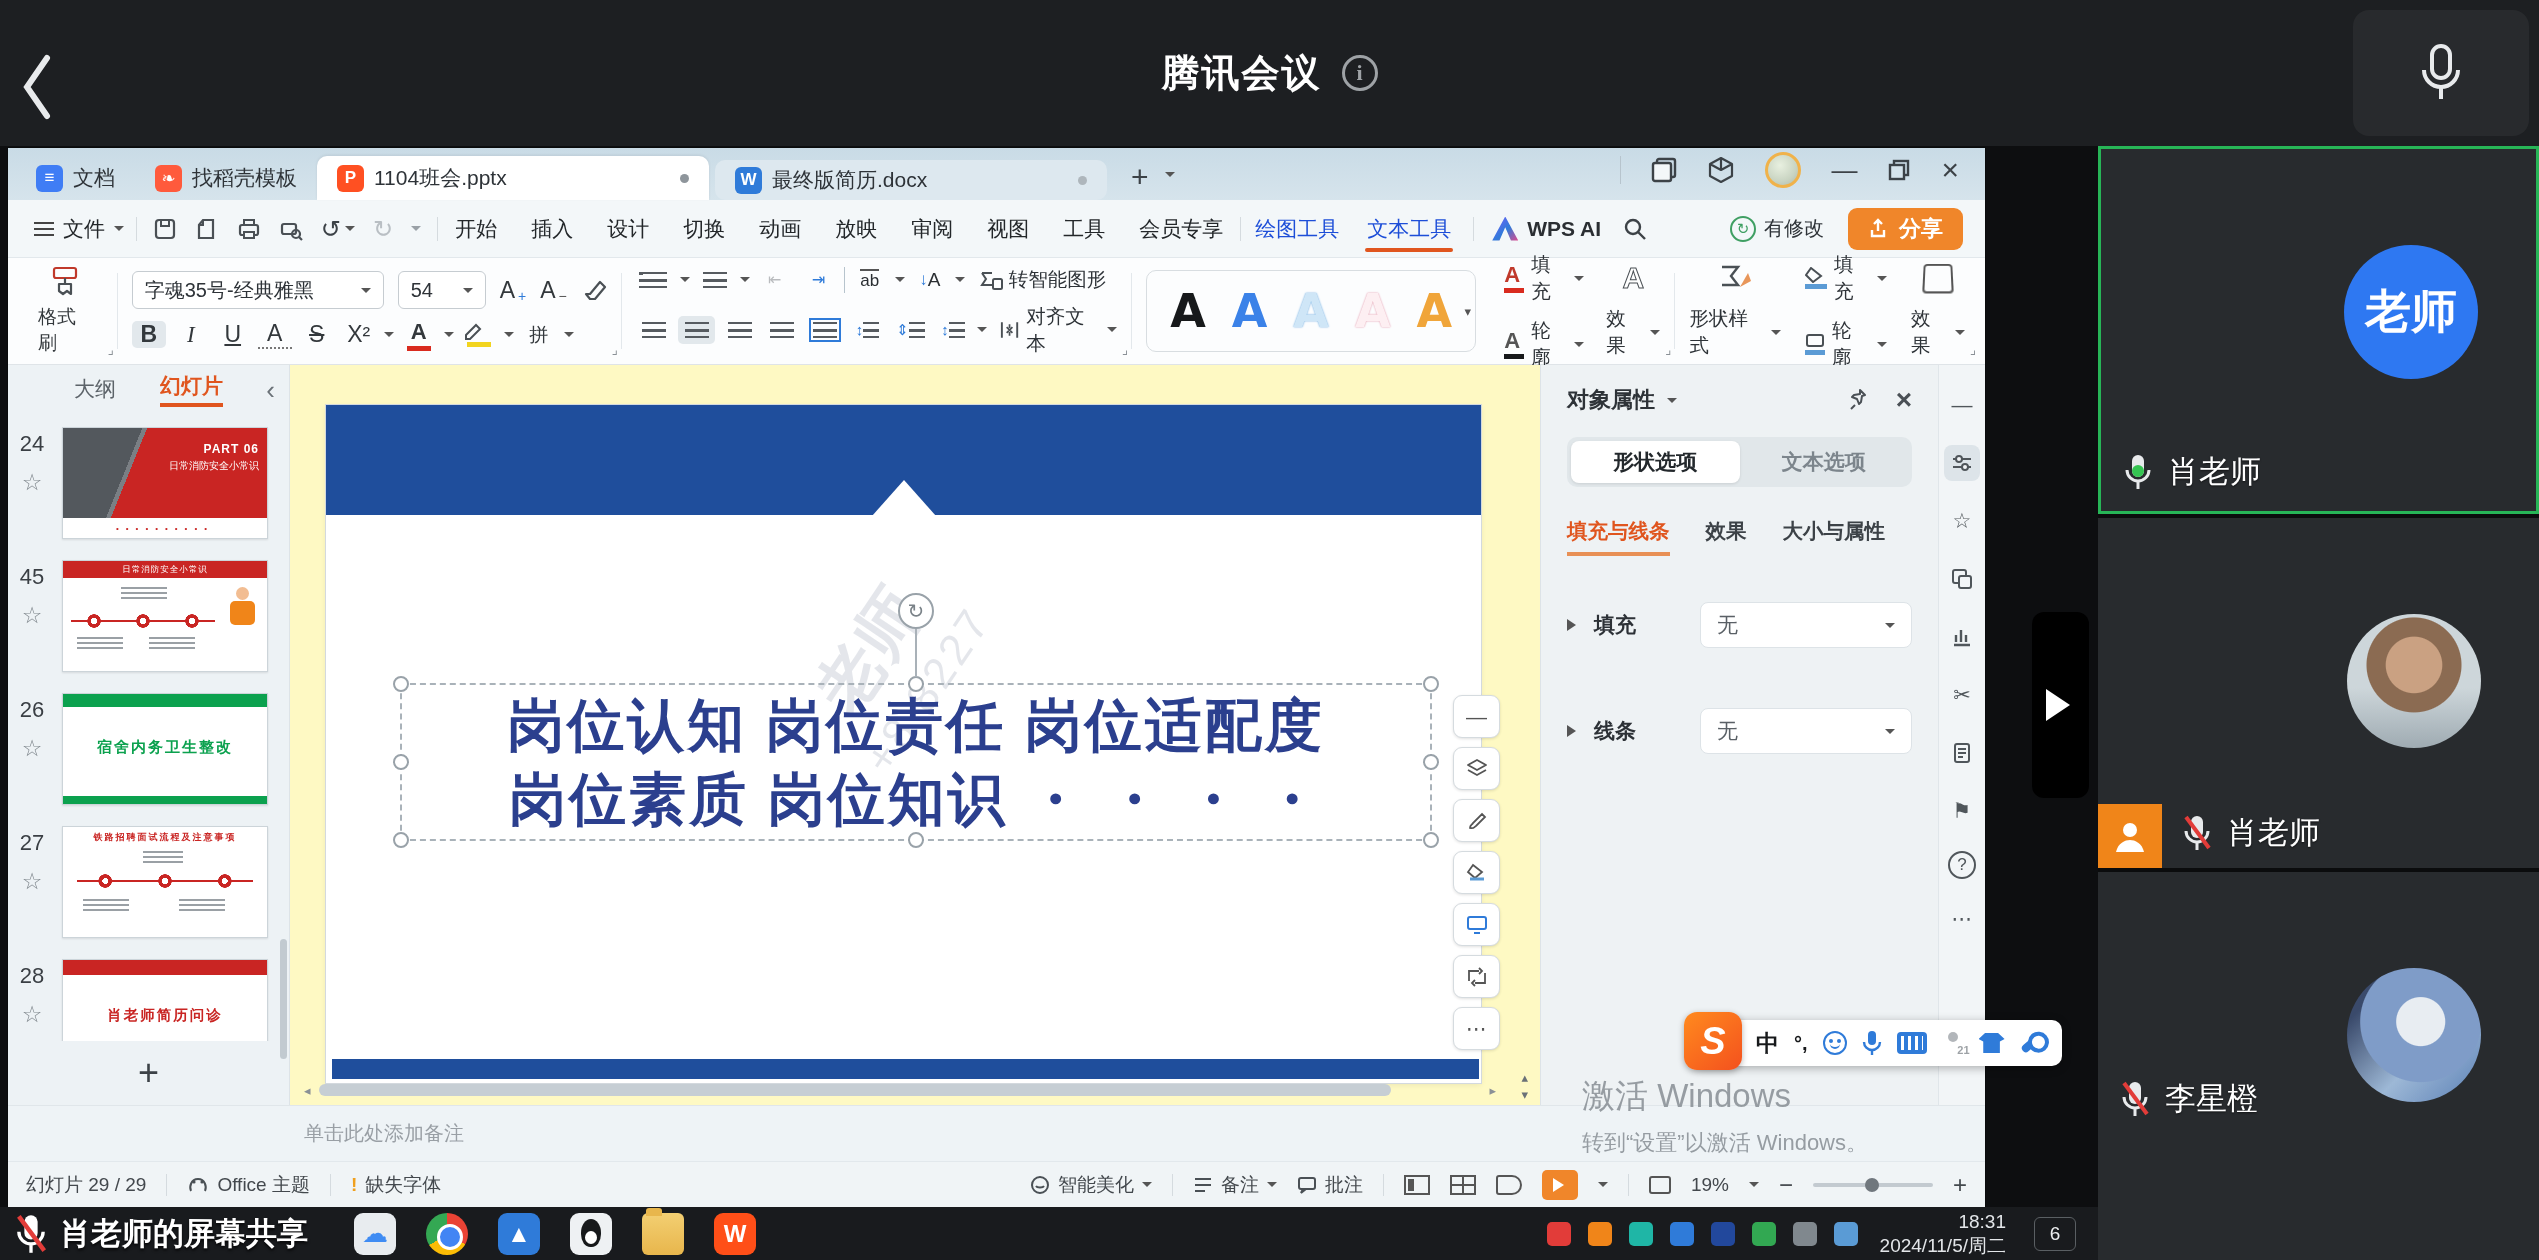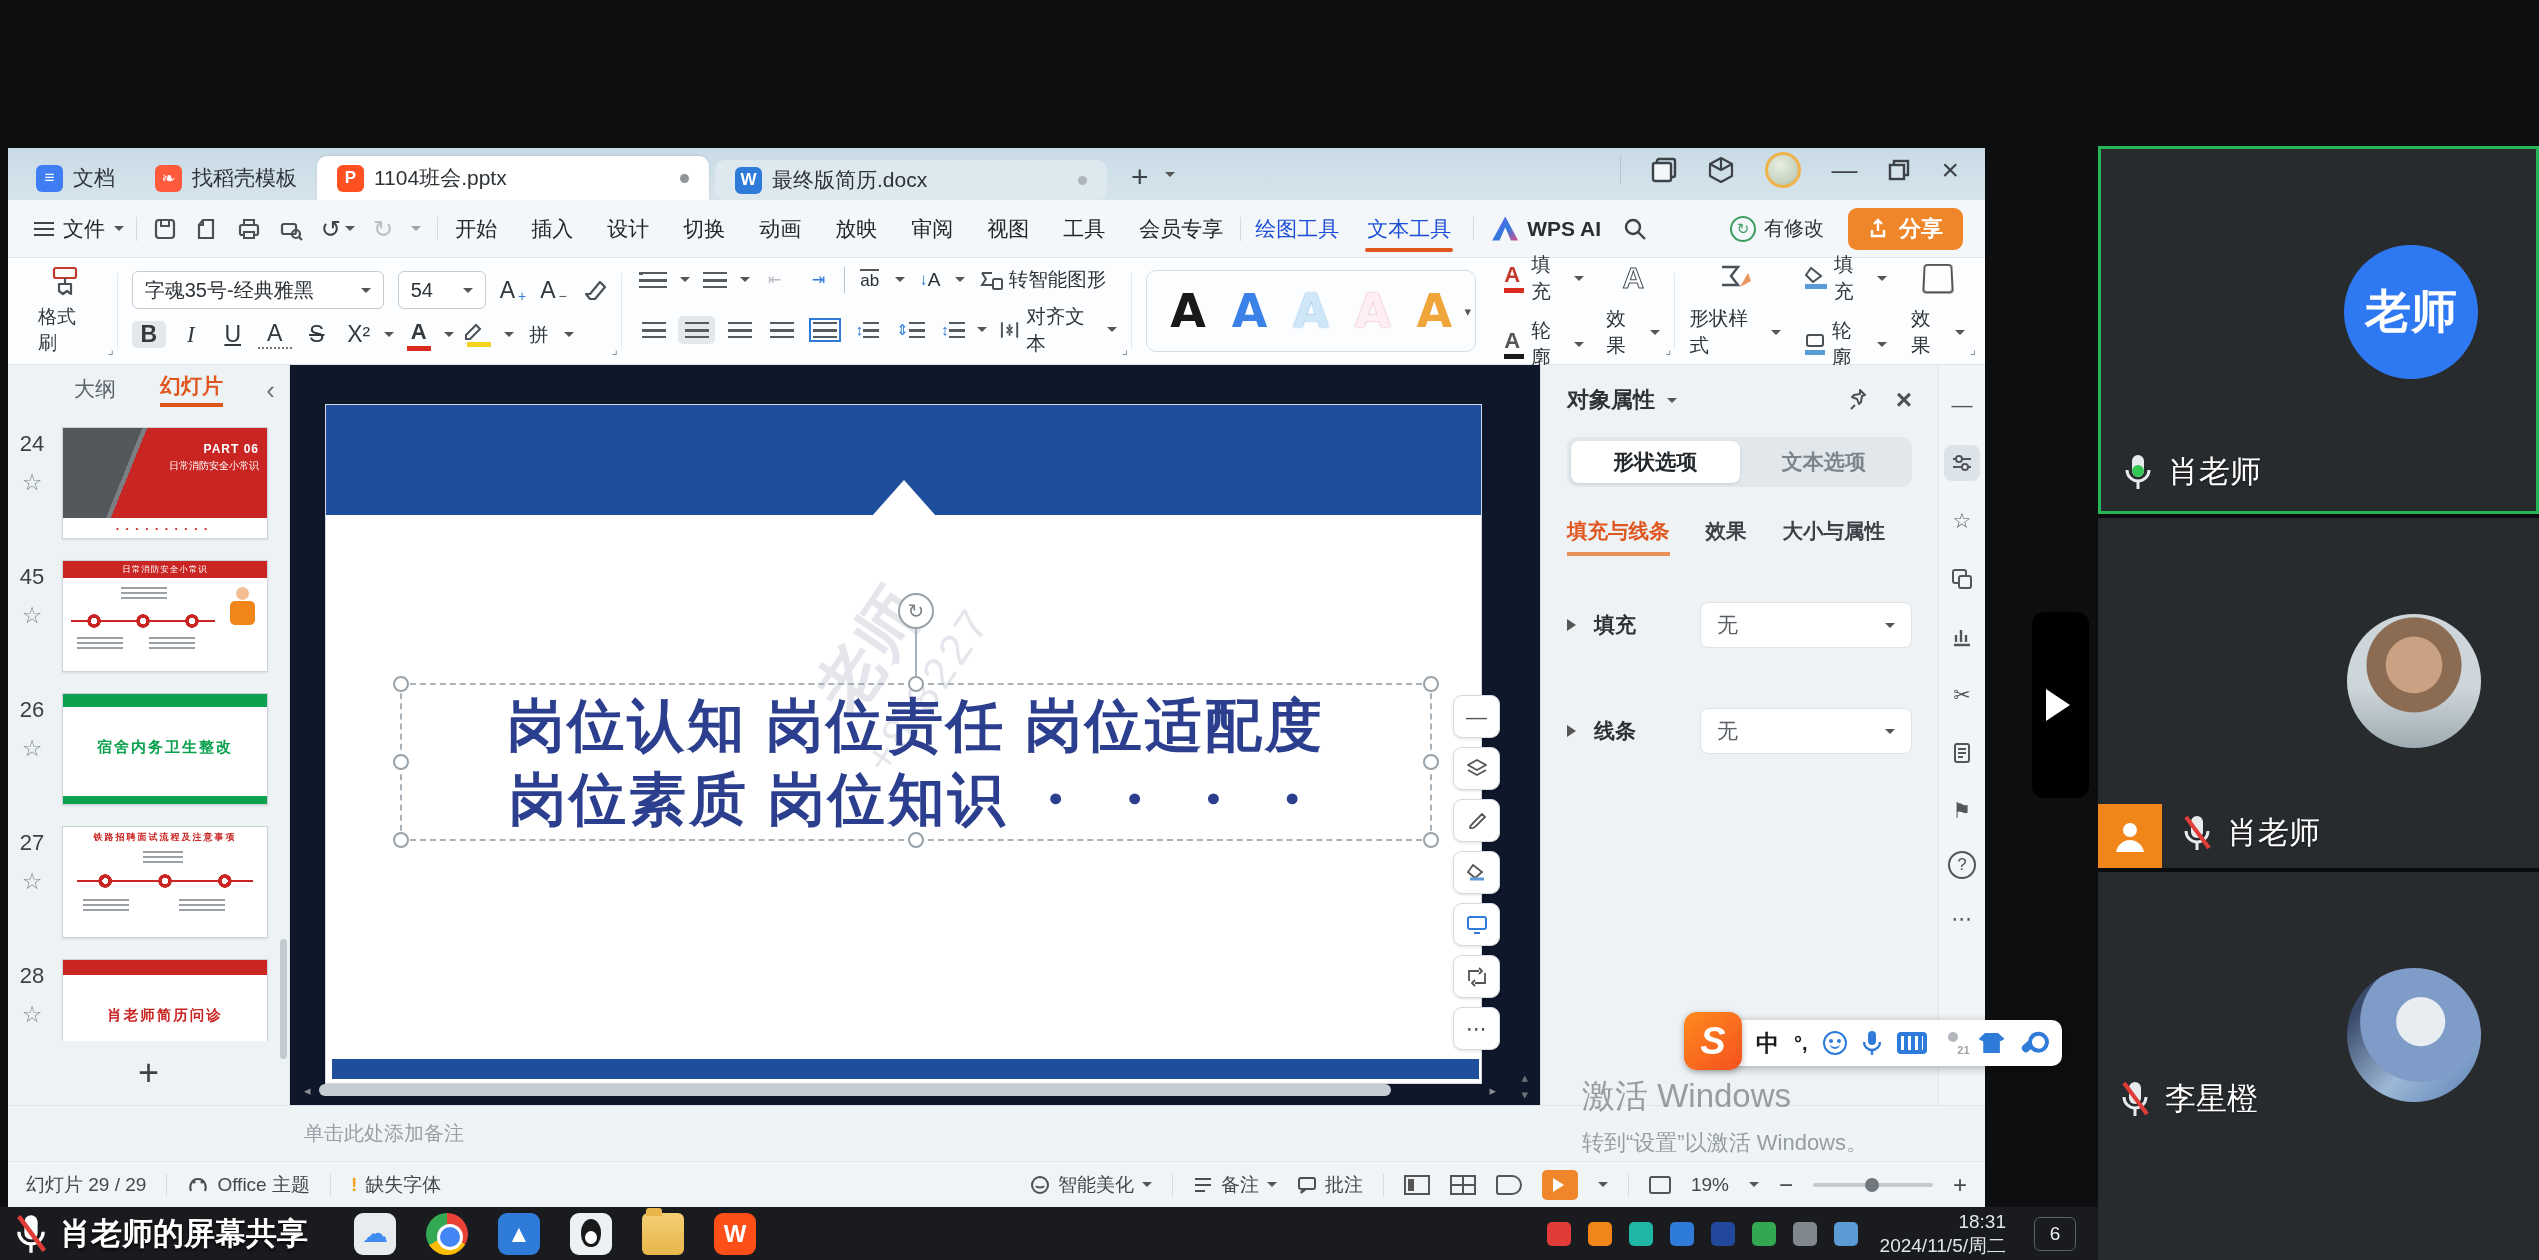--- a/index.html
+++ b/index.html
@@ -63,21 +63,21 @@
 .smalllab{font-size:19.5px;color:#2e3338;display:flex;align-items:center;gap:6px}
 .wordart{width:330px;height:82px;border:1px solid #d8dde1;border-radius:10px;display:flex;align-items:center;justify-content:space-around;padding:0 10px;position:relative}
 .wa{font-size:46px;font-weight:800;font-family:"DejaVu Sans",sans-serif}
 .wa1{color:#17191b}.wa2{color:#3b82e8}.wa3{color:#cfe6f7;text-shadow:0 0 2px #5fa4df}.wa4{color:#fdeff2;text-shadow:0 0 2px #e08ba0}.wa5{color:#f0a53a}
 .wagal{position:absolute;right:4px;top:50%;transform:translateY(-50%);color:#555;font-size:13px}
 .fxcol{display:flex;flex-direction:column;gap:12px}
 .fxitem{display:flex;align-items:center;gap:7px;font-size:19.5px;color:#2e3338}
 .glyphA{font-size:22px;font-weight:700;line-height:1}
 .icbox3d{width:30px;height:30px;border:2px solid #555;border-radius:4px;transform:perspective(60px) rotateX(12deg)}
 
-.workspace{position:relative;height:740px;display:flex;background:#0f172a}
+.workspace{position:relative;height:740px;display:flex;background:#fef9c3}
 .spanel{width:282px;background:#edf2f5;border-right:1px solid #dde3e7;position:relative;flex:none}
 .sphead{height:48px;display:flex;align-items:center;justify-content:center;gap:44px;font-size:21px;color:#5c6369;position:relative}
 .sptab.on{color:#e0551e;font-weight:700;border-bottom:4px solid #e0551e;padding-bottom:3px}
 .spcol{position:absolute;right:14px;top:10px;color:#6a7177;font-size:26px}
 .thumbs{position:absolute;top:58px;left:0;right:8px;bottom:64px;display:flex;flex-direction:column;gap:21px;overflow:hidden;padding-top:4px}
 .titem{display:flex;gap:6px}
 .tmeta{width:48px;display:flex;flex-direction:column;align-items:center;gap:12px;padding-top:4px}
 .tnum{font-size:22px;color:#3a3f44}
 .tstar{font-size:23px;color:#80888e}
 .thumb{width:206px;height:112px;background:#fff;border:1px solid #ccd4d9;position:relative;overflow:hidden;box-shadow:0 1px 2px rgba(0,0,0,.1)}
@@ -211,20 +211,38 @@
 .activate{position:absolute;left:1582px;top:1074px;color:#878e94;opacity:.85;z-index:4}
 .actl1{font-size:33px}
 .actl2{font-size:22px;margin-top:9px}
 svg{display:block}
 </style>
 </head>
 <body>
 
 <div class="screen">
 
+  <div class="topbar">
+    <div class="backbtn">
+      <svg width="34" height="70" viewBox="0 0 34 70">
+          <polyline points="28,6 8,35 28,64" fill="none" stroke="#e8eaec" stroke-width="6" stroke-linecap="round"></polyline>
+        </svg>
+    </div>
+    <div class="titlewrap">
+      <span class="mtitle">腾讯会议</span>
+      <span class="infoic">i</span>
+    </div>
+    <div class="micpill">
+      <svg width="46" height="62" viewBox="0 0 46 62">
+        <rect x="14" y="4" width="18" height="32" rx="9" fill="none" stroke="#e8eaec" stroke-width="4"></rect>
+        <path d="M6 28 a17 17 0 0 0 34 0" fill="none" stroke="#e8eaec" stroke-width="4"></path>
+        <line x1="23" y1="46" x2="23" y2="57" stroke="#e8eaec" stroke-width="4"></line>
+      </svg>
+    </div>
+  </div>
 
   <div class="wps">
 
     <div class="tabbar">
       <div class="tab">
         <span class="fic doc">≡</span>
         <span>文档</span>
       </div>
       <div class="tab">
         <span class="fic tmpl">❧</span>

